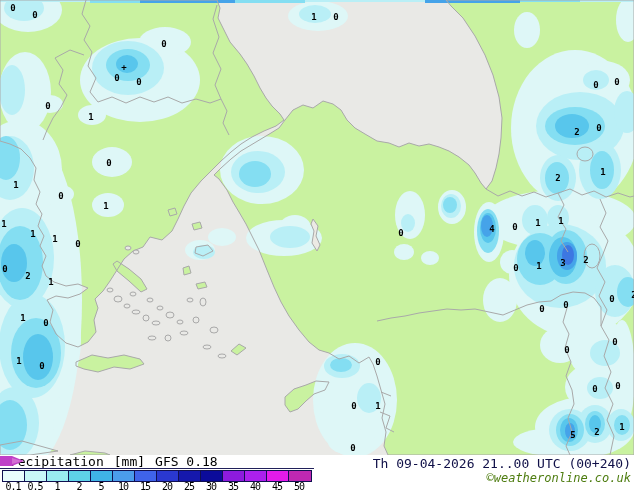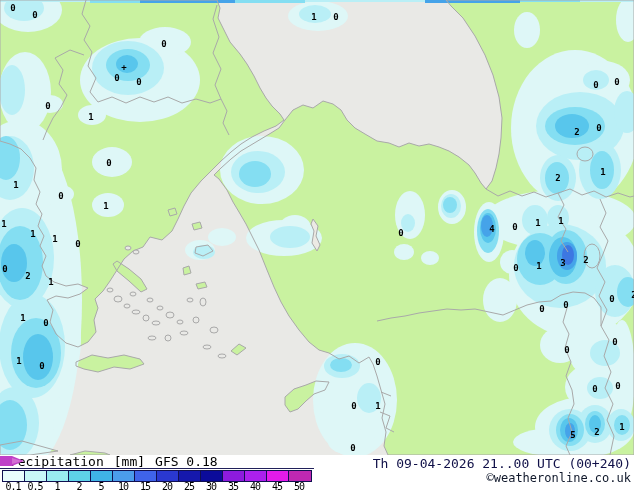--- a/index.html
+++ b/index.html
@@ -20,21 +20,21 @@
   .legend-title{position:absolute;left:2px;top:-1px;font-size:13px;color:#000;white-space:pre;}
   .legend-title span{margin-right:10px;}
   .legend-rule{position:absolute;left:0;top:13px;width:314px;border-top:1px solid #20205a;}
   .bar{position:absolute;left:2px;top:15px;height:10px;display:flex;border:1px solid #101050;}
   .cell{width:22px;height:10px;border-right:1px solid #101050;box-sizing:border-box;}
   .cell:last-child{border-right:none;}
   .bar-arrow{position:absolute;left:312px;top:14px;}
   .ticks{position:absolute;left:2px;top:26px;display:flex;font-size:10px;color:#000;}
   .tick{width:22px;text-align:center;letter-spacing:-1px;}
   .datetime{position:absolute;right:3px;top:1px;font-size:13px;color:#101048;white-space:pre;text-align:center;}
-  .copyright{position:absolute;right:3px;top:16px;font-size:12px;color:#0f172a;}
+  .copyright{position:absolute;right:3px;top:16px;font-size:12px;color:#4d7c0f;font-style:italic;}
 </style>
 </head>
 <body>
 
 <div class="stage">
 
 <svg width="634" height="456" viewBox="0 0 634 456">
   <defs>
     <path id="landA" d="M0,0 H217 L220,8 L218,18 L224,30 L230,42 L240,54 L247,64 L254,76 L260,88 L266,98 L272,106 L280,114 L284,120 L276,126 L264,131 L252,137 L241,144 L231,152 L221,161 L211,171 L201,181 L191,193 L184,206 L178,219 L172,231 L162,240 L150,237 L143,247 L133,251 L124,259 L117,270 L110,281 L103,291 L95,299 L98,308 L94,320 L96,332 L88,342 L78,347 L66,343 L56,334 L50,322 L53,310 L47,300 L56,296 L68,298 L80,294 L88,288 L78,284 L66,286 L54,282 L46,276 L42,266 L46,256 L40,246 L44,236 L38,226 L42,214 L36,204 L40,192 L34,180 L36,168 L30,158 L21,149 L10,144 L0,141 Z"></path>
     <path id="landB" d="M285,120 L293,110 L303,105 L313,108 L323,101 L333,104 L341,110 L347,120 L355,128 L365,134 L377,141 L389,143 L399,147 L409,143 L419,146 L429,144 L439,147 L449,151 L459,157 L469,165 L475,173 L481,183 L486,189 L492,181 L496,168 L499,154 L501,138 L502,118 L499,97 L493,75 L485,55 L475,36 L463,18 L451,6 L446,0 H634 V455 H388 L384,446 L386,432 L382,418 L385,404 L381,390 L377,376 L373,364 L369,357 L359,363 L349,356 L339,359 L329,353 L319,350 L309,342 L299,330 L289,316 L281,302 L274,287 L267,270 L259,250 L252,236 L246,224 L239,212 L233,202 L227,190 L219,179 L214,175 L221,168 L231,159 L241,151 L251,145 L261,139 L271,133 L279,128 Z"></path>

